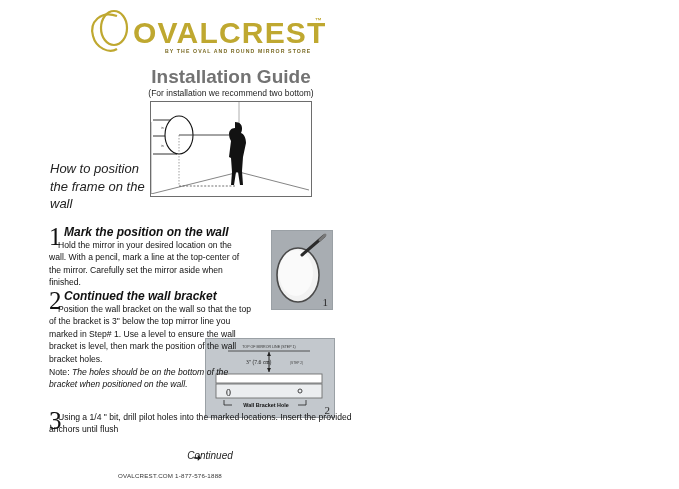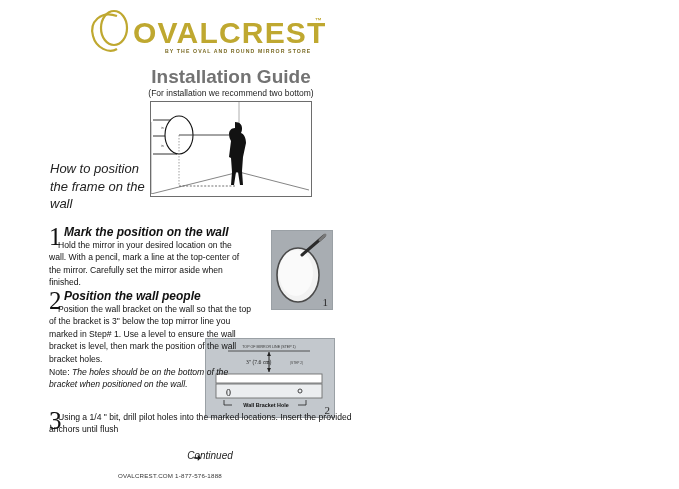--- a/index.html
+++ b/index.html
@@ -162,21 +162,21 @@
     </div>
 
     <div class="step s1">
       <span class="step-num">1</span>
       <div class="step-head">Mark the position on the wall</div>
       <div class="step-body"><span class="ind"></span><span>Hold the mirror in your desired location on the wall. With a pencil, mark a line at the top-center of the mirror. Carefully set the mirror aside when finished.</span></div>
     </div>
 
     <div class="step s2">
       <span class="step-num">2</span>
-      <div class="step-head">Position the wall people</div>
+      <div class="step-head">Continued the wall bracket</div>
       <div class="step-body"><span class="ind"></span><span>Position the wall bracket on the wall so that the top of the bracket is 3" below the top mirror line you marked in Step# 1. Use a level to ensure the wall bracket is level, then mark the position of the wall bracket holes.</span></div>
       <div class="step-body">
         <span class="note-lead">Note:</span><span class="note-it"> The holes should be on the bottom of the bracket when positioned on the wall.</span>
       </div>
     </div>
 
     <div class="step s3">
       <span class="step-num">3</span>
       <div class="step-body"><span class="ind"></span><span>Using a 1/4 " bit, drill pilot holes into the marked locations. Insert the provided anchors until flush</span></div>
     </div>

